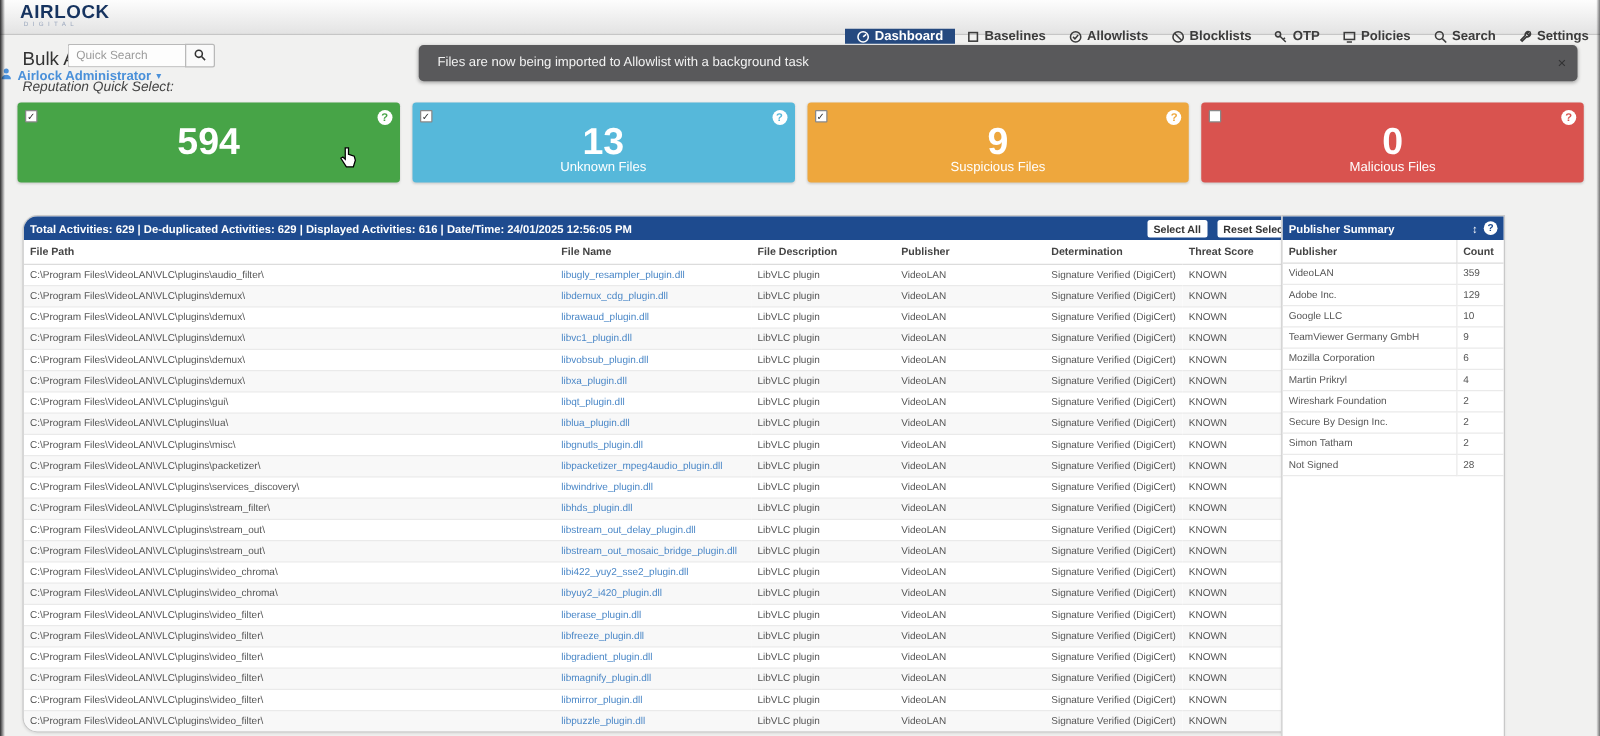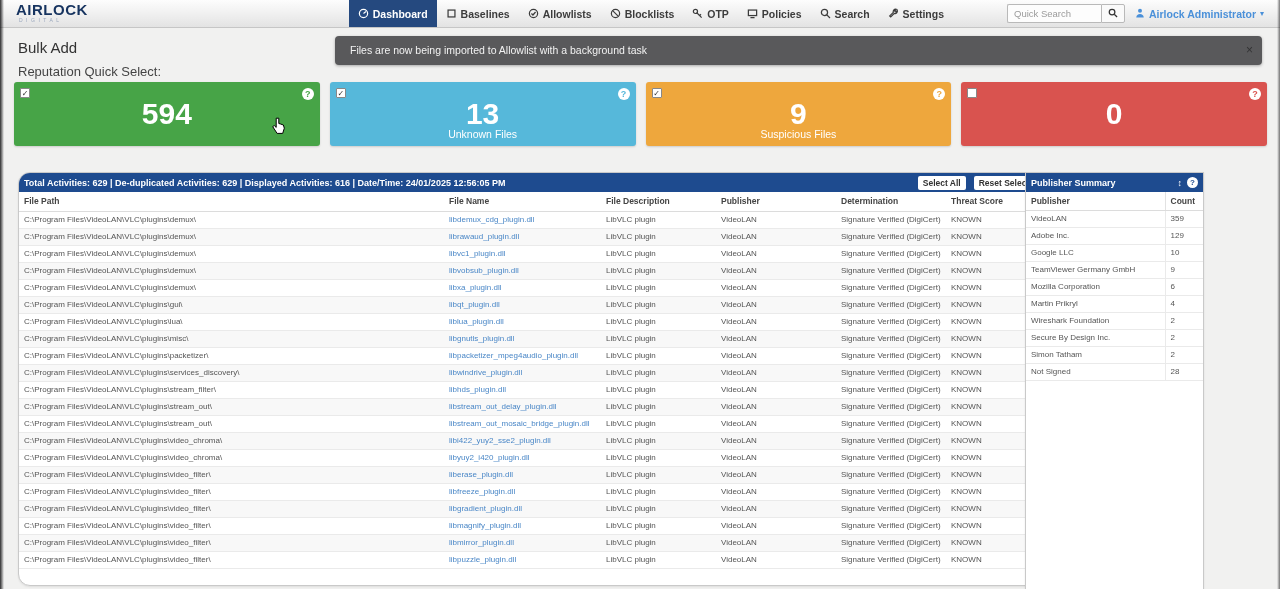--- a/index.html
+++ b/index.html
@@ -2,21 +2,21 @@
 <html><head>
 <meta charset="utf-8">
 <style>
   * { margin:0; padding:0; box-sizing:border-box; }
   html,body { width:1280px; height:589px; overflow:hidden; }
   body { font-family:"Liberation Sans","DejaVu Sans",sans-serif; background:#f1f1f0; position:relative; }
 
   
   header { position:absolute; left:0; top:0; width:1280px; height:28px;
            background:linear-gradient(#fdfdfd,#e3e3e3); border-bottom:1px solid #c6c6c6;
-           display:flex; align-items:stretch; z-index:5; }
+           display:flex; align-items:stretch; z-index:5;flex-direction:column; }
   .brand { padding:2px 0 0 16px; width:120px; line-height:1; }
   .brand-name { font-size:15px; font-weight:bold; color:#16335f; letter-spacing:.5px; }
   .brand-sub  { font-size:5px; letter-spacing:3.5px; color:#9aa7bd; margin:1px 0 0 3px; }
   .nav-items { display:flex; align-items:stretch; margin-left:auto; }
   .nav-item { display:flex; align-items:center; gap:4px; padding:0 9px; font-size:10.5px;
               font-weight:bold; color:#3c3c3c; cursor:pointer; white-space:nowrap; }
   .nav-item.active { background:#25497f; color:#fff; }
   .nav-icon { display:inline-flex; width:11px; height:11px; }
   .nav-icon svg { width:11px; height:11px; }
   .quick-search { display:flex; align-items:center; margin:0 10px 0 14px; }
@@ -30,21 +30,21 @@
                font-size:10.5px; font-weight:bold; cursor:pointer; white-space:nowrap; }
   .user-menu svg { width:10px; height:10px; }
   .caret { font-size:8px; }
 
   
   .page-title { position:absolute; left:18px; top:39px; font-size:15px; color:#333; font-weight:normal; }
   .toast { position:absolute; left:335px; top:36px; width:927px; height:29px; background:#59595b;
            border-radius:4px; color:#f2f2f2; font-size:10.5px; line-height:29px; padding-left:15px;
            box-shadow:0 1px 3px rgba(0,0,0,.3); }
   .toast-close { position:absolute; right:9px; top:0; color:rgba(0,0,0,.45); font-size:12px; cursor:pointer; }
-  .qs-label { position:absolute; left:18px; top:64px; font-size:13px; color:#444; }
+  .qs-label { position:absolute; left:18px; top:64px; font-size:11px; color:#444;font-style:italic; }
 
   
   .cards { position:absolute; left:14px; top:82px; width:1253px; display:flex; gap:10px; }
   .card { position:relative; flex:1; height:64px; border-radius:3px; color:#fff; cursor:pointer;
           box-shadow:0 1px 2px rgba(0,0,0,.15); }
   .card-count { text-align:center; font-size:30px; font-weight:bold; margin-top:16px; line-height:32px; }
   .card-label { position:absolute; bottom:6px; width:100%; text-align:center; font-size:10.5px; }
   .card-check { position:absolute; left:6px; top:6px; width:10px; height:10px; background:#fff;
                 border:1px solid #888; border-radius:1px; font-size:8px; line-height:9px; text-align:center;
                 color:#333; cursor:pointer; }
@@ -223,20 +223,21 @@
       <div class="card" style="background: rgb(238, 167, 61);">
         <span class="card-check">✓</span>
         <span class="card-help" style="color: rgb(238, 167, 61);">?</span>
         <div class="card-count">9</div>
         <div class="card-label">Suspicious Files</div>
       </div>
       <div class="card" style="background: rgb(217, 83, 79);">
         <span class="card-check"></span>
         <span class="card-help" style="color: rgb(217, 83, 79);">?</span>
         <div class="card-count">0</div>
+        <div class="card-label">Malicious Files</div>
       </div>
     </div>
 
   <section class="panel activity">
     <div class="panel-bar">
       <span class="summary">Total Activities: 629 | De-duplicated Activities: 629 | Displayed Activities: 616 | Date/Time: 24/01/2025 12:56:05 PM</span>
       <span class="bar-actions">
         <button>Select All</button>
         <button>Reset Selection</button>
         <span class="bar-help">!</span>
@@ -256,20 +257,28 @@
             <th>File Path</th>
             <th>File Name</th>
             <th>File Description</th>
             <th>Publisher</th>
             <th>Determination</th>
             <th>Threat Score</th>
           </tr>
         </thead>
       <tbody>
           <tr>
+            <td>C:\Program Files\VideoLAN\VLC\plugins\audio_filter\</td>
+            <td class="fname"><a>libugly_resampler_plugin.dll</a></td>
+            <td>LibVLC plugin</td>
+            <td>VideoLAN</td>
+            <td>Signature Verified (DigiCert)</td>
+            <td>KNOWN</td>
+          </tr>
+          <tr>
             <td>C:\Program Files\VideoLAN\VLC\plugins\demux\</td>
             <td class="fname"><a>libdemux_cdg_plugin.dll</a></td>
             <td>LibVLC plugin</td>
             <td>VideoLAN</td>
             <td>Signature Verified (DigiCert)</td>
             <td>KNOWN</td>
           </tr>
           <tr>
             <td>C:\Program Files\VideoLAN\VLC\plugins\demux\</td>
             <td class="fname"><a>librawaud_plugin.dll</a></td>

